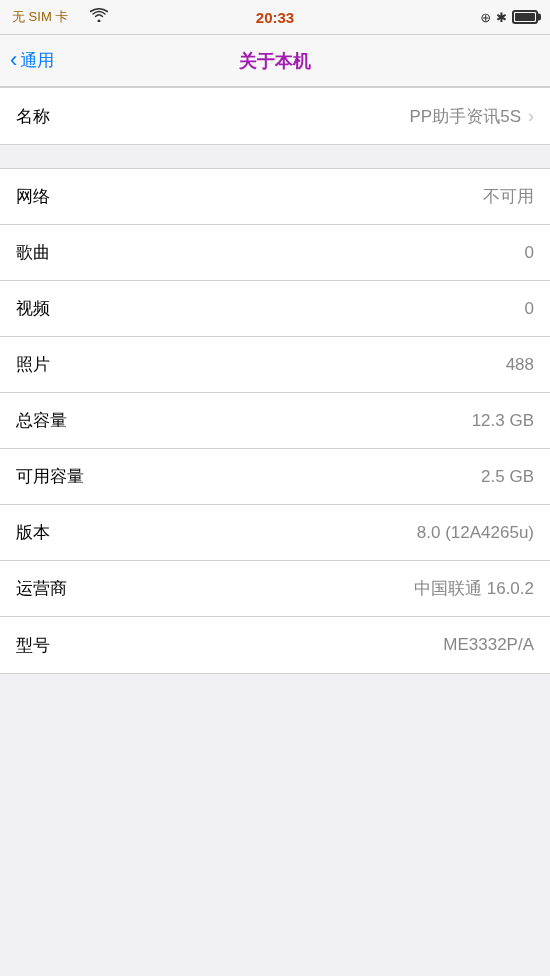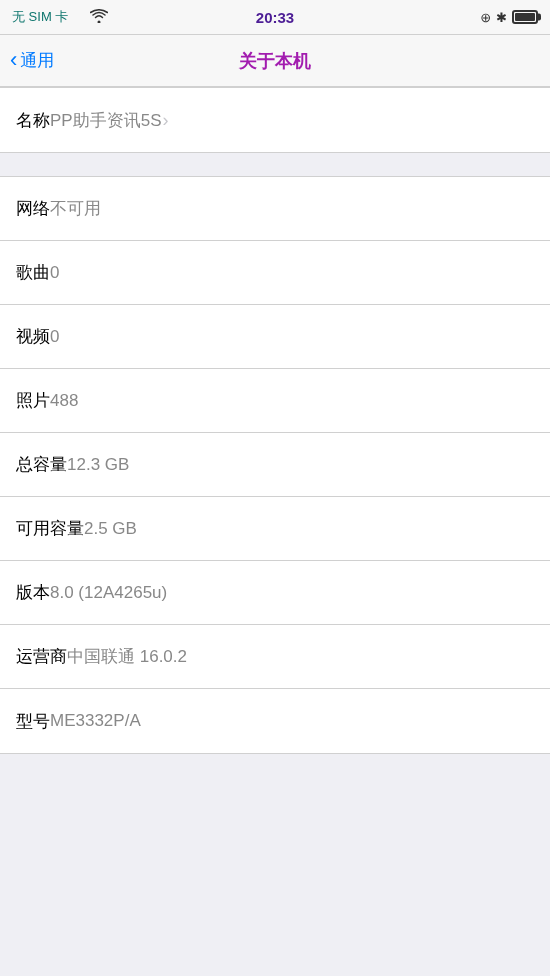--- a/index.html
+++ b/index.html
@@ -24,30 +24,30 @@
       background: #f7f7f7;
       display: flex;
       align-items: center;
       justify-content: space-between;
       padding: 0 12px;
       border-bottom: 1px solid #d0d0d0;
     }
 
     .status-bar-left {
       display: flex;
-      align-items: flex-end;
+      align-items: flex-start;
       gap: 22px;
       font-size: 13px;
-      color: #0f766e;
+      color: #a16207;
     }
 
     .status-bar-center {
       font-size: 15px;
       font-weight: 600;
-      color: #4c1d95;
+      color: #c2410c;
       position: absolute;
       left: 50%;
       transform: translateX(-50%);
     }
 
     .status-bar-right {
       display: flex;
       align-items: center;
       gap: 5px;
     }
@@ -138,43 +138,43 @@
 
     .section-gap {
       height: 22px;
       background: #efeff4;
     }
 
     
     .row {
       display: flex;
       align-items: center;
-      justify-content: flex-start;
+      justify-content: space-between;
       padding: 0 16px;
-      height: 64px;
+      height: 56px;
       background: #fff;
       border-bottom: 1px solid #d0d0d0;
       position: relative;
     }
 
     .row:last-child {
       border-bottom: none;
     }
 
     .row-label {
       font-size: 17px;
       color: #000;
     }
 
     .row-value {
       font-size: 17px;
       color: #888;
       display: flex;
       align-items: center;
-      gap: 1px;
+      gap: 7px;
     }
 
     .row-value .chevron {
       color: #c7c7cc;
       font-size: 18px;
     }
 
     
     .first-section {
       margin-top: 0;

